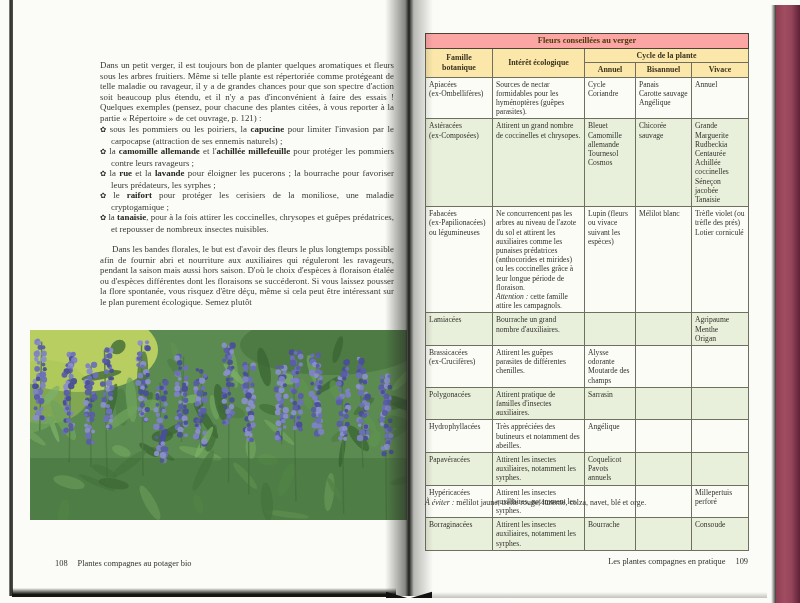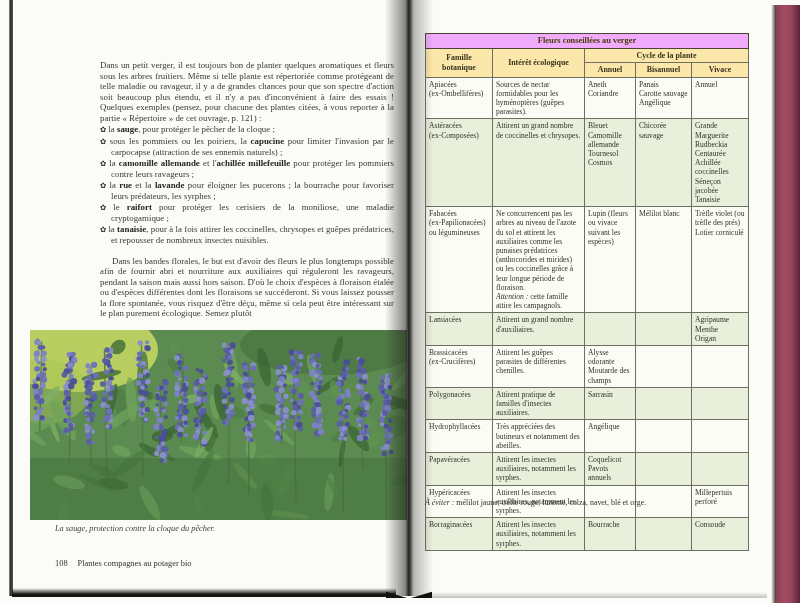--- a/index.html
+++ b/index.html
@@ -42,21 +42,21 @@
   .page-right{position:absolute;left:425px;top:8px;width:348px;height:586px;}
   table.verger{border-collapse:collapse;table-layout:fixed;width:323px;
                position:absolute;left:0;top:25px;
                font-size:7.6px;line-height:9.2px;color:#33332c;}
   table.verger col.c1{width:67px;} table.verger col.c2{width:92px;}
   table.verger col.c3{width:51px;} table.verger col.c4{width:56px;} table.verger col.c5{width:57px;}
   table.verger td,table.verger th{border:1px solid #6f6f60;vertical-align:top;
                padding:2px 3px;white-space:pre-line;overflow:hidden;}
   table.verger th{font-size:7.9px;line-height:9.5px;text-align:center;vertical-align:middle;
                color:#3a3320;white-space:normal;}
-  tr.caption-bar th{background:#f0abfc;border:1.4px solid #4a4436;font-size:8.4px;color:#4a3b08;padding:2px;}
+  tr.caption-bar th{background:#fca5a5;border:1.4px solid #4a4436;font-size:8.4px;color:#4a3b08;padding:2px;}
   tr.head th{background:#fbe7a9;}
   td.col-famille,td.col-interet{white-space:pre-line;}
   tr.row-white td{background:#fbfcf5;}
   tr.row-green td{background:#e8efda;}
   table.verger{border:1.4px solid #45453a;}
   .rp-footnote{position:absolute;left:0;top:490px;width:330px;font-size:7.9px;color:#33332c;}
   .rp-footer{position:absolute;left:0;top:549px;width:323px;text-align:right;
              font-size:8.4px;color:#33332e;}
   .rp-footer .pagenum{margin-left:10px;}
   b{color:#26261f;}
@@ -64,21 +64,20 @@
 </head>
 <body>
 
 <div class="canvas">
 
   <div class="page-left">
 
     <div class="lp-text">
       <p>Dans un petit verger, il est toujours bon de planter quelques aromatiques et fleurs sous les arbres fruitiers. Même si telle plante est répertoriée comme protégeant de telle maladie ou ravageur, il y a de grandes chances pour que son spectre d'action soit beaucoup plus étendu, et il n'y a pas d'inconvénient à faire des essais ! Quelques exemples (pensez, pour chacune des plantes citées, à vous reporter à la partie « Répertoire » de cet ouvrage, p. 121) :</p>
       <ul class="lp-list">
-          <li><span class="bullet">✿</span>la <b>sauge</b>, pour protéger le pêcher de la cloque ;</li>
           <li><span class="bullet">✿</span>sous les pommiers ou les poiriers, la <b>capucine</b> pour limiter l'invasion par le carpocapse (attraction de ses ennemis naturels) ;</li>
           <li><span class="bullet">✿</span>la <b>camomille allemande</b> et l'<b>achillée millefeuille</b> pour protéger les pommiers contre leurs ravageurs ;</li>
           <li><span class="bullet">✿</span>la <b>rue</b> et la <b>lavande</b> pour éloigner les pucerons ; la bourrache pour favoriser leurs prédateurs, les syrphes ;</li>
           <li><span class="bullet">✿</span>le <b>raifort</b> pour protéger les cerisiers de la moniliose, une maladie cryptogamique ;</li>
           <li><span class="bullet">✿</span>la <b>tanaisie</b>, pour à la fois attirer les coccinelles, chrysopes et guêpes prédatrices, et repousser de nombreux insectes nuisibles.</li>
         </ul>
       <p class="lp-para2"><span class="indent"></span><span>Dans les bandes florales, le but est d'avoir des fleurs le plus longtemps possible afin de fournir abri et nourriture aux auxiliaires qui réguleront les ravageurs, pendant la saison mais aussi hors saison. D'où le choix d'espèces à floraison étalée ou d'espèces différentes dont les floraisons se succéderont. Si vous laissez pousser la flore spontanée, vous risquez d'être déçu, même si cela peut être intéressant sur le plan purement écologique. Semez plutôt</span></p>
     </div>
 
     <div class="sage-photo">
@@ -755,21 +754,20 @@
           <circle cx="358.02467739024416" cy="112.82162916116494" r="2.4577729020071093" fill="#585da6" opacity="0.95"></circle>
           <circle cx="357.8933263644079" cy="116.036621792259" r="1.8983483009498325" fill="#8a8fca" opacity="0.95"></circle>
           <circle cx="356.82848414165363" cy="116.99565044278077" r="3.0956129607258425" fill="#8a8fca" opacity="0.95"></circle>
           <circle cx="352.7560087296907" cy="118.16737578444527" r="2.189521638345682" fill="#7d82c4" opacity="0.95"></circle>
           <circle cx="354.1429470349769" cy="123.74900486797515" r="2.659525081636163" fill="#4a4f98" opacity="0.95"></circle>
           <circle cx="361.21108130515137" cy="121.98880851477796" r="2.3494709890566163" fill="#4a4f98" opacity="0.95"></circle>
           <rect x="0" y="128" width="377" height="62" fill="#2f5a2c" opacity="0.28"></rect>
         </svg>
     </div>
 
-    <div class="lp-caption">La sauge, protection contre la cloque du pêcher.</div>
 
     <div class="lp-footer">
       <span class="pagenum">108</span><span>Plantes compagnes au potager bio</span>
     </div>
   </div>
 
   <div class="page-right">
     <table class="verger">
       <colgroup>
           <col class="c1">
@@ -791,21 +789,21 @@
           <th>Annuel</th>
           <th>Bisannuel</th>
           <th>Vivace</th>
         </tr>
       </thead>
       <tbody>
           <tr class="row-white">
             <td class="col-famille">Apiacées
 (ex-Ombellifères)</td>
             <td class="col-interet">Sources de nectar formidables pour les hyménoptères (guêpes parasites).</td>
-            <td class="col-annuel">Aneth
+            <td class="col-annuel">Cycle
 Coriandre</td>
             <td class="col-bisannuel">Panais
 Carotte sauvage
 Angélique</td>
             <td class="col-vivace">Annuel</td>
           </tr>
           <tr class="row-green">
             <td class="col-famille">Astéracées
 (ex-Composées)</td>
             <td class="col-interet">Attirent un grand nombre de coccinelles et chrysopes.</td>
@@ -826,21 +824,21 @@
 (ex-Papilionacées)
 ou légumineuses</td>
             <td class="col-interet">Ne concurrencent pas les arbres au niveau de l'azote du sol et attirent les auxiliaires comme les punaises prédatrices (anthocorides et mirides) ou les coccinelles grâce à leur longue période de floraison.<br><i>Attention :</i> cette famille attire les campagnols.</td>
             <td class="col-annuel">Lupin (fleurs ou vivace suivant les espèces)</td>
             <td class="col-bisannuel">Mélilot blanc</td>
             <td class="col-vivace">Trèfle violet (ou trèfle des prés)
 Lotier corniculé</td>
           </tr>
           <tr class="row-green">
             <td class="col-famille">Lamiacées</td>
-            <td class="col-interet">Attirent un grand nombre d'auxiliaires.</td>
+            <td class="col-interet">Bourrache un grand nombre d'auxiliaires.</td>
             <td class="col-annuel"></td>
             <td class="col-bisannuel"></td>
             <td class="col-vivace">Agripaume
 Menthe
 Origan</td>
           </tr>
           <tr class="row-white">
             <td class="col-famille">Brassicacées
 (ex-Crucifères)</td>
             <td class="col-interet">Attirent les guêpes parasites de différentes chenilles.</td>
@@ -883,20 +881,23 @@
             <td class="col-interet">Attirent les insectes auxiliaires, notamment les syrphes.</td>
             <td class="col-annuel">Bourrache</td>
             <td class="col-bisannuel"></td>
             <td class="col-vivace">Consoude</td>
           </tr>
         </tbody>
     </table>
 
     <div class="rp-footnote"><i>À éviter :</i> mélilot jaune, trèfle rouge, luzerne, colza, navet, blé et orge.</div>
 
+    <div class="rp-footer">
+      <span>Les plantes compagnes en pratique</span><span class="pagenum">109</span>
+    </div>
   </div>
 
   <div class="edge-left"></div>
   <div class="edge-bottom-left"></div>
   <div class="edge-bottom-right"></div>
   <div class="gutter"></div>
   <div class="gutter-wedge"></div>
   <div class="book-cover-line"></div>
   <div class="book-cover"></div>
 </div>

